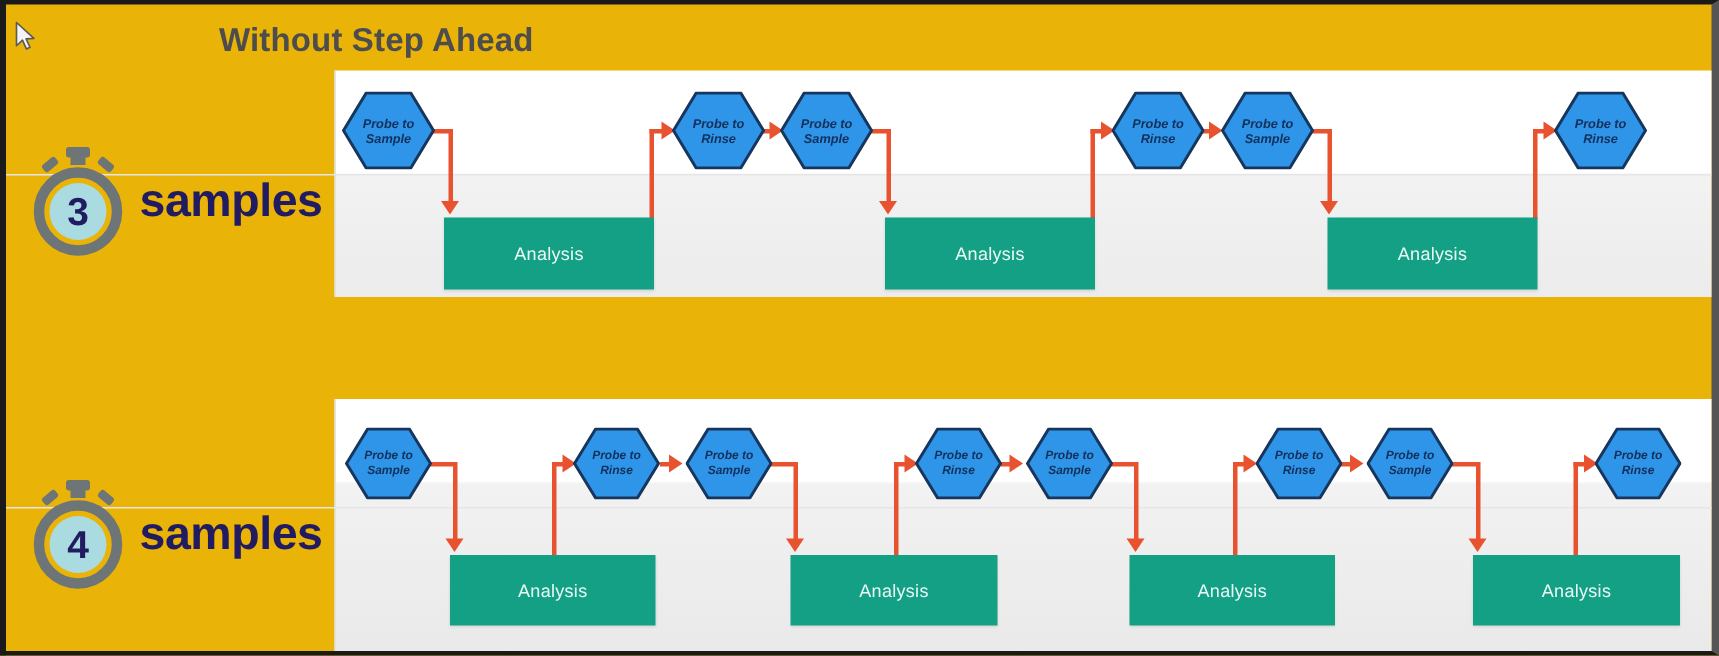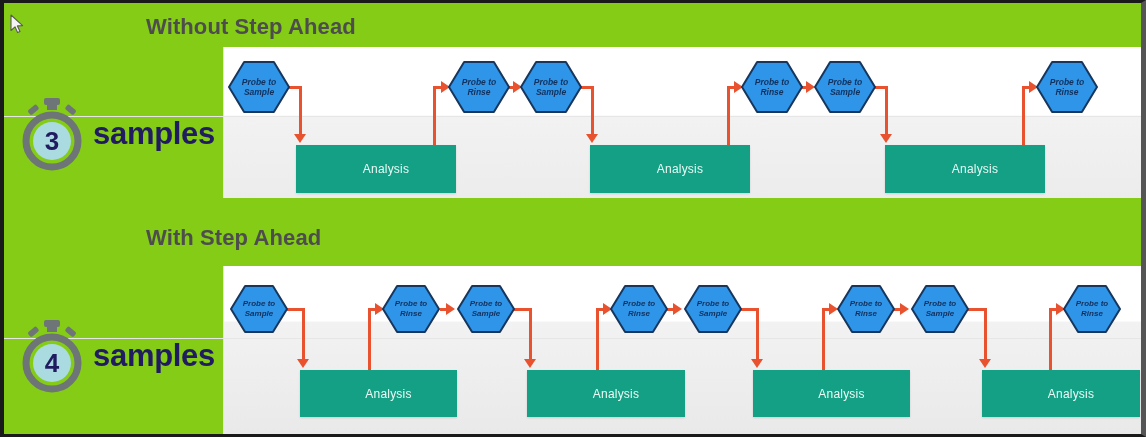--- a/index.html
+++ b/index.html
@@ -2,21 +2,21 @@
 <html><head>
 <meta charset="utf-8">
 <style>
   html,body{margin:0;padding:0;background:#3a3a3a;}
   body{font-family:"Liberation Sans", sans-serif;}
 
   #screen{
     position:relative;
     width:1146px;height:437px;
     overflow:hidden;
-    background:#84cc16;
+    background:#eab308;
     box-sizing:border-box;
     border-top:3px solid #1a1a1a;
     border-bottom:3px solid #1a1a1a;
     border-left:4px solid #1a1a1a;
     border-right:5px solid #555555;
   }
 
   #canvas{
     position:absolute;
     left:-4px;top:-3px;
@@ -79,21 +79,21 @@
     color:#12305c;
     font-weight:bold;
     line-height:1.18;
     pointer-events:none;
   }
 
   .analysis{
     position:absolute;
     background:#14a085;
     box-shadow:0 1px 2px rgba(0,0,0,0.12);
-    display:flex;align-items:center;justify-content:center;padding-left:20px;
+    display:flex;align-items:center;justify-content:center;
   }
   .analysis span{
     color:#eafaf5;
     font-size:12px;
     letter-spacing:0.2px;
   }
 
   
   .conn{position:absolute;background:#e8522f;}
   .conn-v{width:3px;}
@@ -121,21 +121,20 @@
 
     <div class="panel panel-top"></div>
     <div class="panel panel-bot"></div>
 
     <div class="gridline-v" style="left:223px;top:47px;height:151px;"></div>
     <div class="gridline-v" style="left:223px;top:266px;height:171px;"></div>
     <div class="gridline-h" style="left:0px;top:116px;width:1146px;"></div>
     <div class="gridline-h" style="left:0px;top:338px;width:1146px;"></div>
 
     <div class="section-title" style="left:146px;top:14px;">Without Step Ahead</div>
-    <div class="section-title" style="left:146px;top:225px;">With Step Ahead</div>
 
     <div class="stopwatch" style="left:14px;top:96px;">
       <svg width="76" height="76" viewBox="0 0 76 76">
         <rect x="30" y="2" width="16" height="7" rx="2" fill="#6e7577"></rect>
         <rect x="33" y="7" width="10" height="7" fill="#6e7577"></rect>
         <rect x="14" y="11" width="11" height="6" rx="2" fill="#6e7577" transform="rotate(-40 19 14)"></rect>
         <rect x="51" y="11" width="11" height="6" rx="2" fill="#6e7577" transform="rotate(40 57 14)"></rect>
         <circle cx="38" cy="45" r="26" fill="none" stroke="#6e7577" stroke-width="7"></circle>
         <circle cx="38" cy="45" r="19" fill="#aadbe0"></circle>
         <text x="38" y="45" text-anchor="middle" dominant-baseline="central" font-family="Liberation Sans, sans-serif" font-size="26" font-weight="bold" fill="#211b62">3</text>

